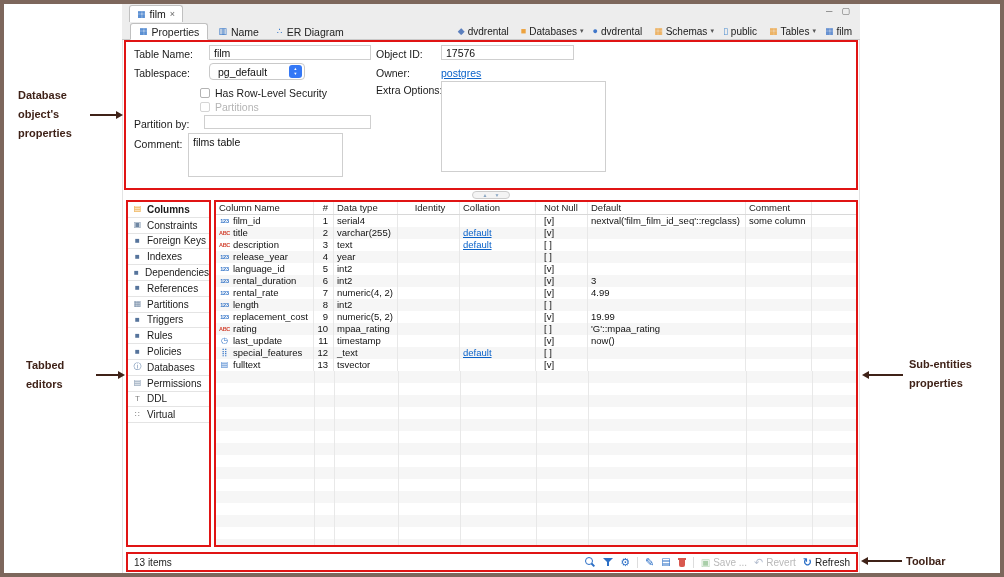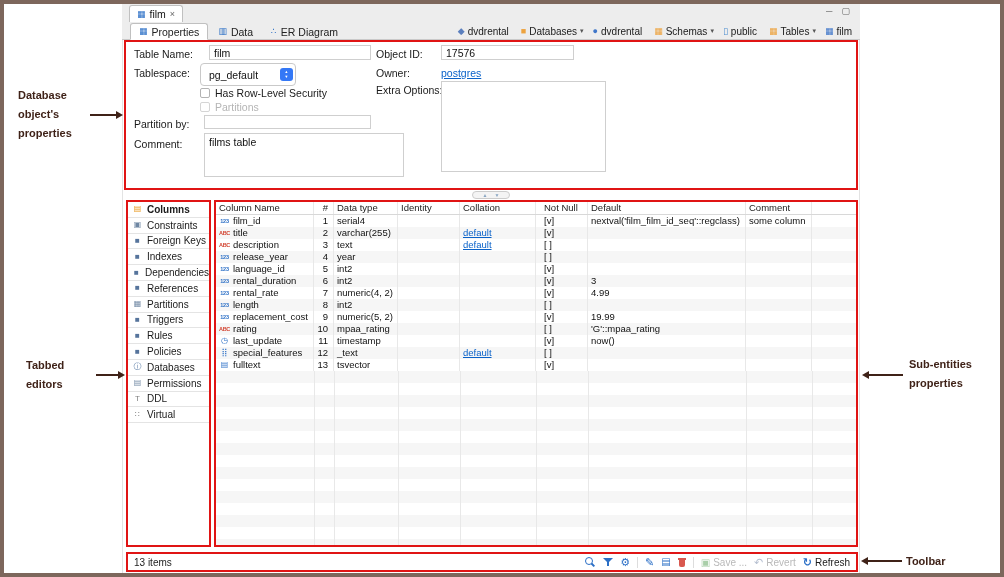--- a/index.html
+++ b/index.html
@@ -55,21 +55,21 @@
   .side-item { height:15.8px; display:flex; align-items:center; gap:4px; padding-left:4px; border-bottom:1px solid #e4e4e4; font-size:10px; color:#1a1a1a; background:#fff; }
   .side-item .sicon { width:11px; text-align:center; font-size:8px; line-height:1; }
   .side-item.active { font-weight:bold; }
 
   
   .gridrow { display:flex; }
   .gridrow > div { border-right:1px solid #e8e8e8; overflow:hidden; white-space:nowrap; padding-left:3px; }
   .gridrow > div:nth-of-type(1){ width:98px; }
   .gridrow > div:nth-of-type(2){ width:20px; text-align:right; padding-right:5px; padding-left:0; }
   .gridrow > div:nth-of-type(3){ width:64px; }
-  .gridrow > div:nth-of-type(4){ width:62px; }
+  .gridrow > div:nth-of-type(4){ width:62px;text-align:center; }
   .gridrow > div:nth-of-type(5){ width:76px; }
   .gridrow > div:nth-of-type(6){ width:52px; padding-left:8px; }
   .gridrow > div:nth-of-type(7){ width:158px; }
   .gridrow > div:nth-of-type(8){ width:66px; }
   .gridrow > div:nth-of-type(9){ flex:1; border-right:none; }
   .gridhead { height:13px; line-height:12px; font-size:9.5px; color:#222; border-bottom:1px solid #d8d8d8; background:#fff; }
   .grid-rows > div.gridrow { height:12px; line-height:12px; font-size:9.5px; color:#111; }
   .grid-rows > div.gridrow:nth-of-type(even) { background:#f6f6f6; }
   .c-name { display:flex; align-items:center; gap:3px; }
   .ticon { width:11px; flex:0 0 11px; text-align:center; }
@@ -131,21 +131,21 @@
 
   <div class="etabs">
 
       <div class="etab active">
         <span class="glyph-icon" style="color: rgb(43, 111, 198);">▦</span>
         <span>Properties</span>
       </div>
 
       <div class="etab">
         <span class="glyph-icon" style="color: rgb(43, 111, 198);">▥</span>
-        <span>Data</span>
+        <span>Name</span>
       </div>
 
       <div class="etab">
         <span class="glyph-icon" style="color: rgb(43, 111, 198);">∴</span>
         <span>ER Diagram</span>
       </div>
     </div>
 
   <div class="breadcrumb">
 
@@ -191,38 +191,38 @@
         <span class="caret"></span>
       </span>
     </div>
 
   <div class="redbox box-props"></div>
 
   <span class="flabel" style="left:130px;top:44px">Table Name:</span>
   <div class="finput" style="left:205px;top:41px;width:162px;height:15px">film</div>
 
   <span class="flabel" style="left:130px;top:63px">Tablespace:</span>
-  <div class="fselect" style="left:196px;top:59px;width:96px;height:23px">
+  <div class="fselect" style="left:205px;top:59px;width:96px;height:17px">
     <span>pg_default</span>
     <span class="stepper">
       <span>▴</span>
         <span>▾</span>
     </span>
   </div>
 
   <span class="checkbox" style="left:196px;top:84px"></span>
   <span class="cblabel" style="left:211px;top:83px">Has Row-Level Security</span>
   <span class="checkbox disabled" style="left:196px;top:98px"></span>
   <span class="cblabel disabled" style="left:211px;top:97px">Partitions</span>
 
   <span class="flabel" style="left:130px;top:114px">Partition by:</span>
   <div class="finput" style="left:200px;top:111px;width:167px;height:14px"></div>
 
   <span class="flabel" style="left:130px;top:134px">Comment:</span>
-  <div class="ftextarea" style="left:200px;top:129px;width:200px;height:44px">films table</div>
+  <div class="ftextarea" style="left:184px;top:129px;width:155px;height:44px">films table</div>
 
   <span class="flabel" style="left:372px;top:44px">Object ID:</span>
   <div class="finput" style="left:437px;top:41px;width:133px;height:15px">17576</div>
 
   <span class="flabel" style="left:372px;top:63px">Owner:</span>
   <span class="flabel link" style="left:437px;top:63px">postgres</span>
 
   <span class="flabel" style="left:372px;top:80px">Extra Options:</span>
   <div class="bigfield" style="left:437px;top:77px;width:165px;height:91px"></div>
 

